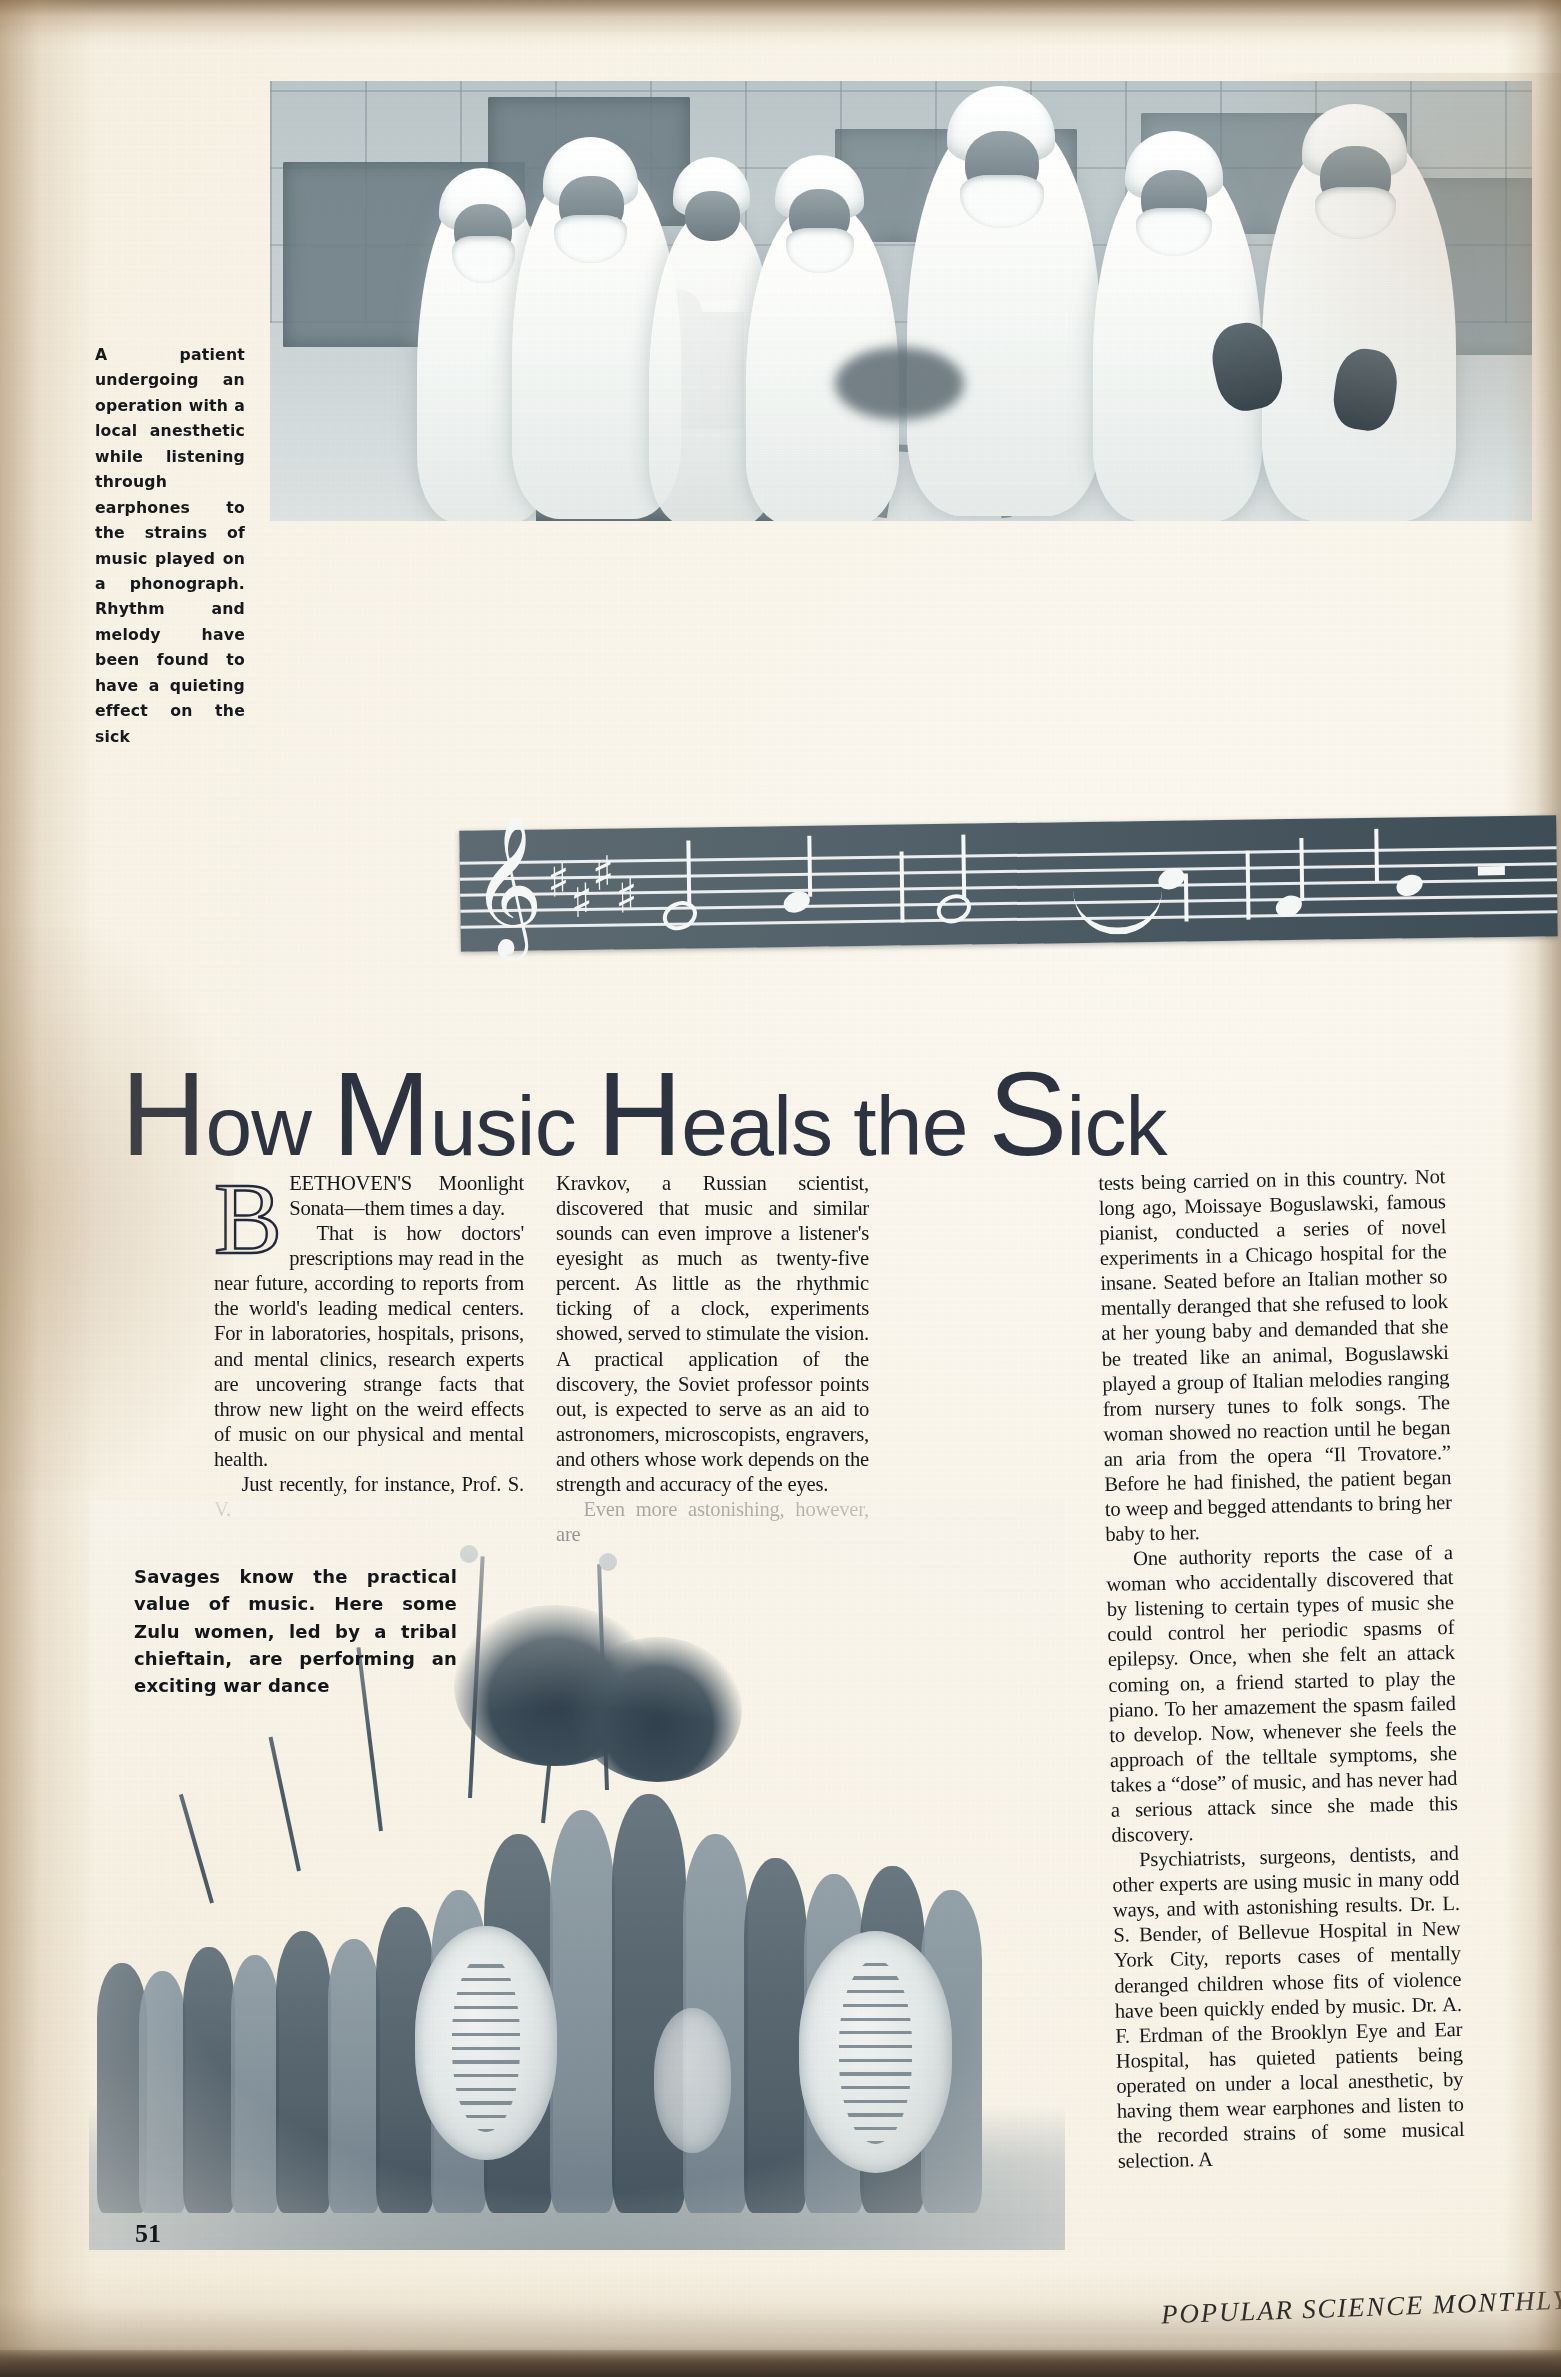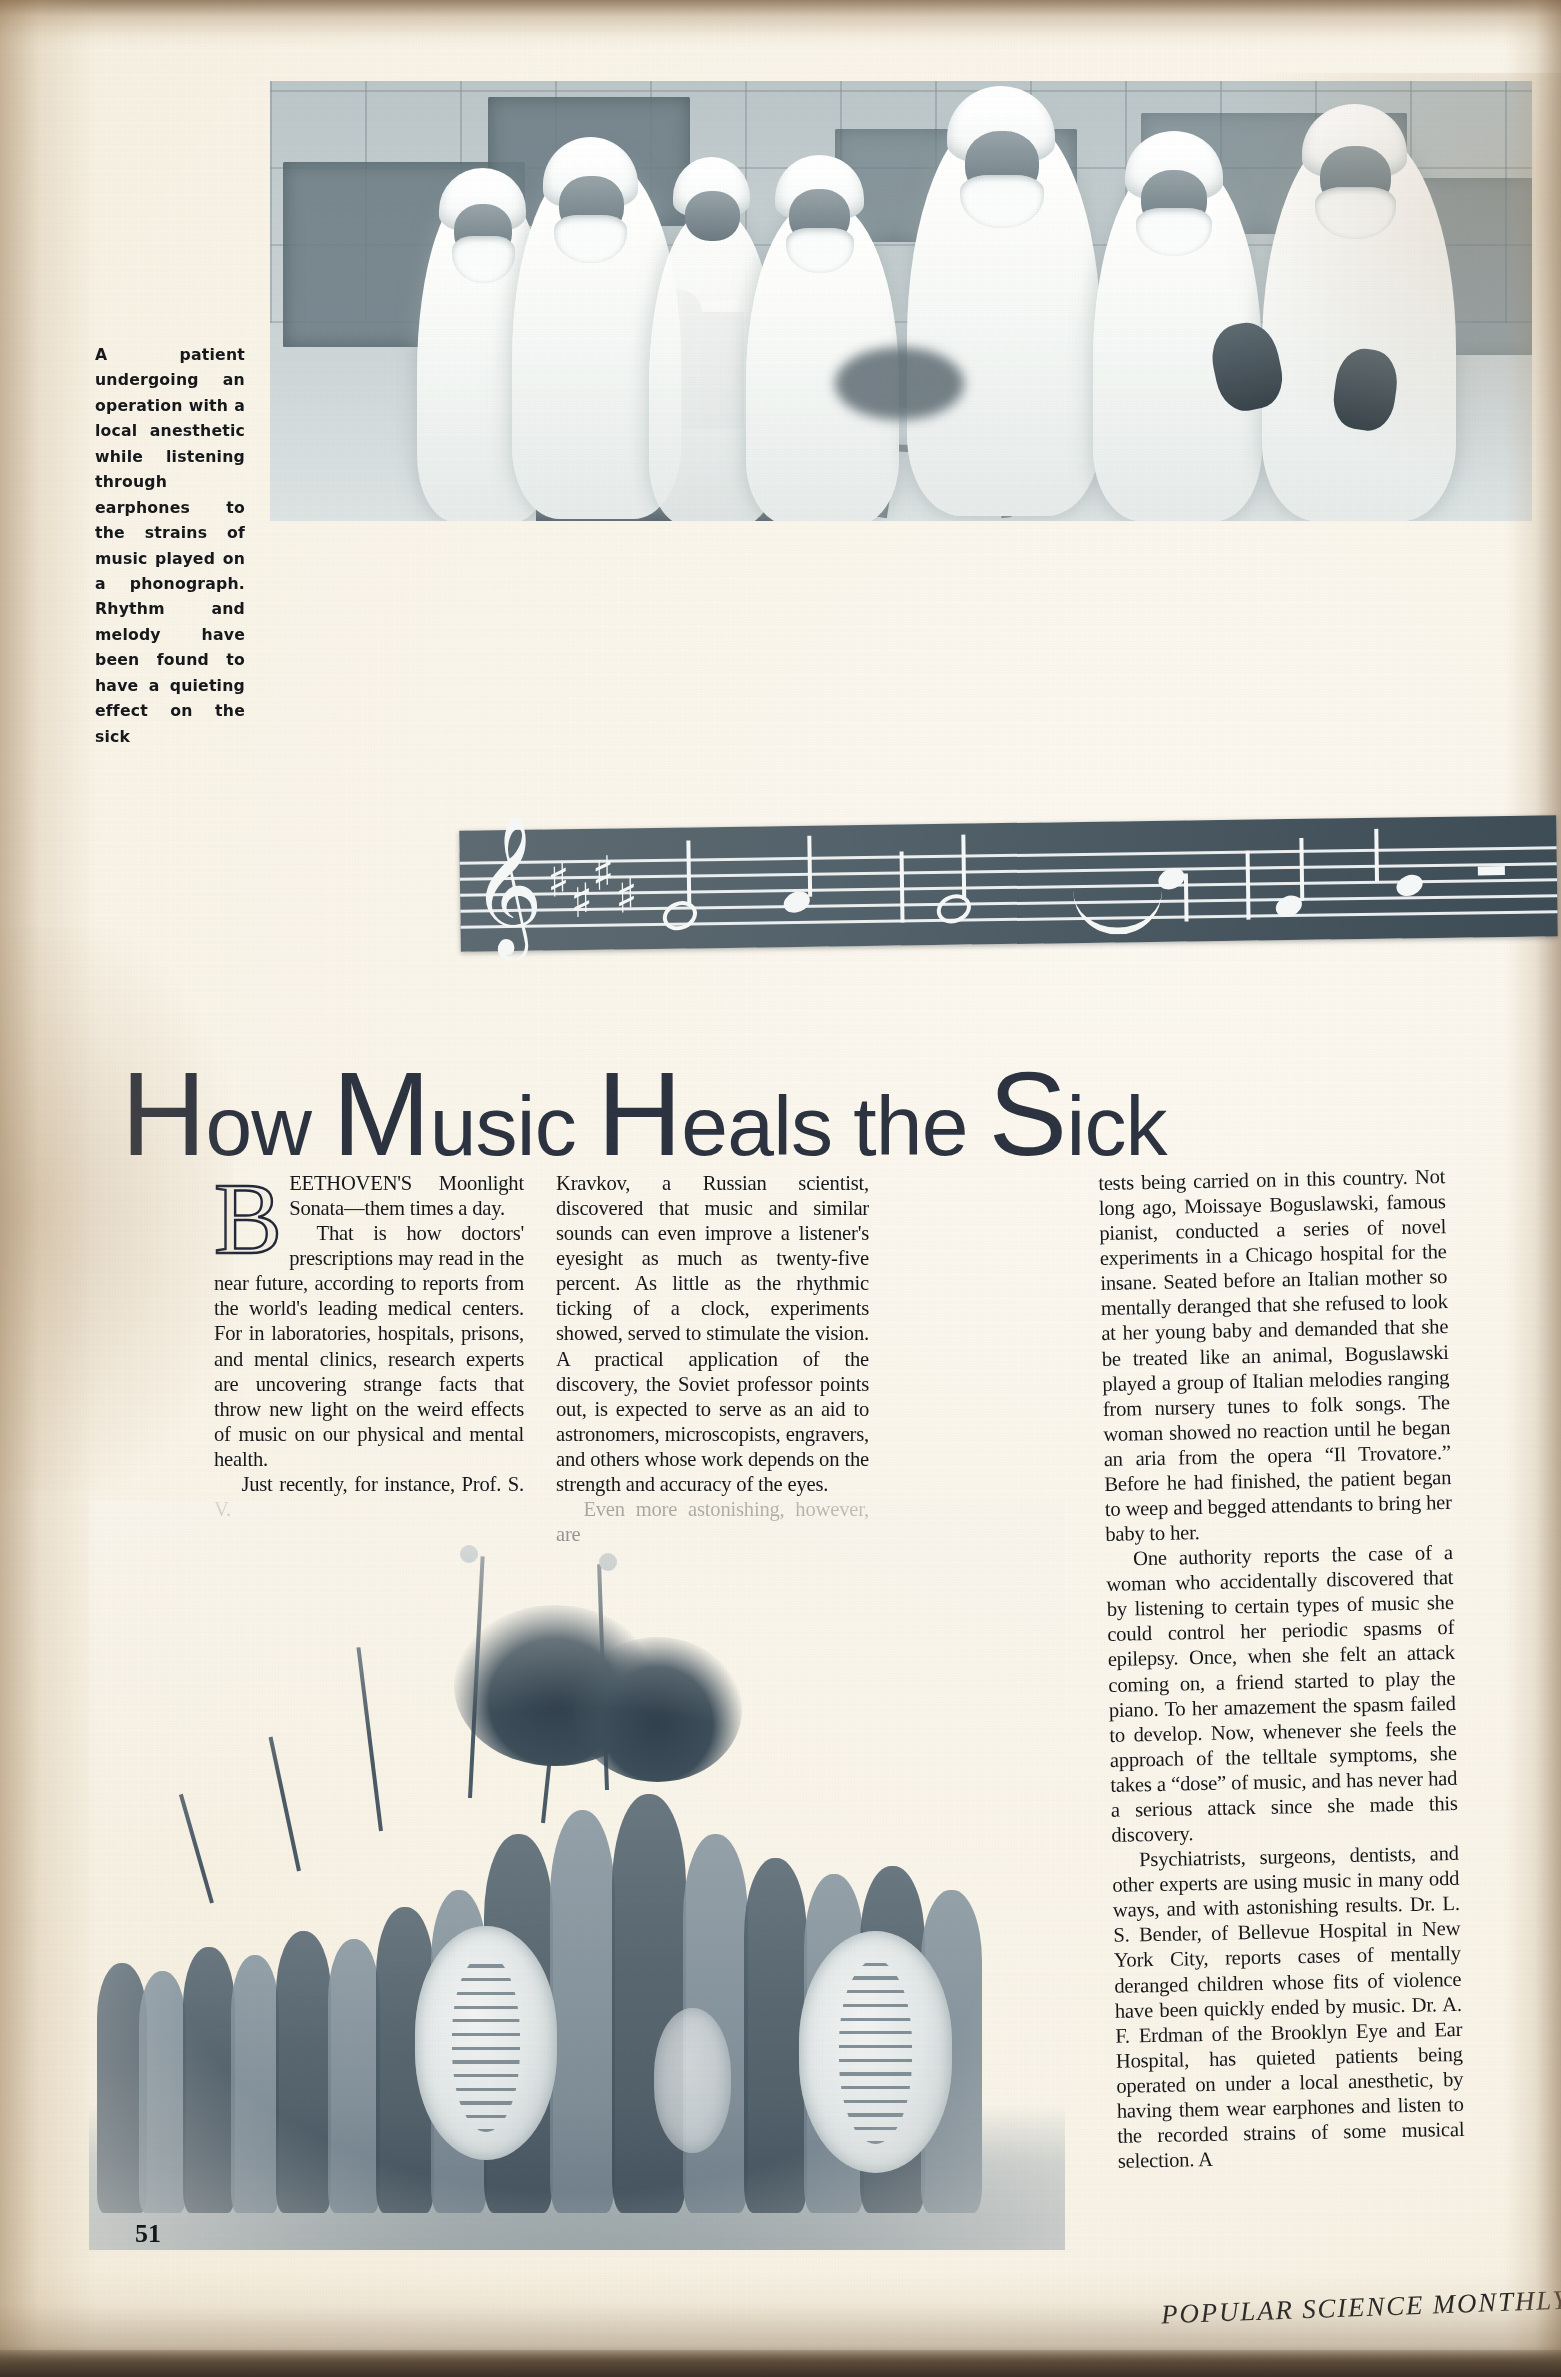--- a/index.html
+++ b/index.html
@@ -486,20 +486,21 @@
       <div class="shield-ribs"></div>
     </div>
     <div class="shield" style="left:710px;bottom:77px;width:153px;height:242px;">
       <div class="shield-ribs"></div>
     </div>
     <div class="shield" style="left:565px;bottom:97px;width:77px;height:145px;opacity:.7;"></div>
 
     <div class="zulu-haze"></div>
   </div>
 
+  <div class="cap-zulu">Savages know the practical value of music. Here some Zulu women, led by a tribal chieftain, are performing an exciting war dance</div>
 
   <div class="page-num">51</div>
   <div class="magazine">POPULAR SCIENCE MONTHLY</div>
 
   <div class="stain-a"></div>
   <div class="stain-b"></div>
   <div class="grain"></div>
   <div class="edge-top"></div>
   <div class="edge-left"></div>
   <div class="edge-right"></div>

